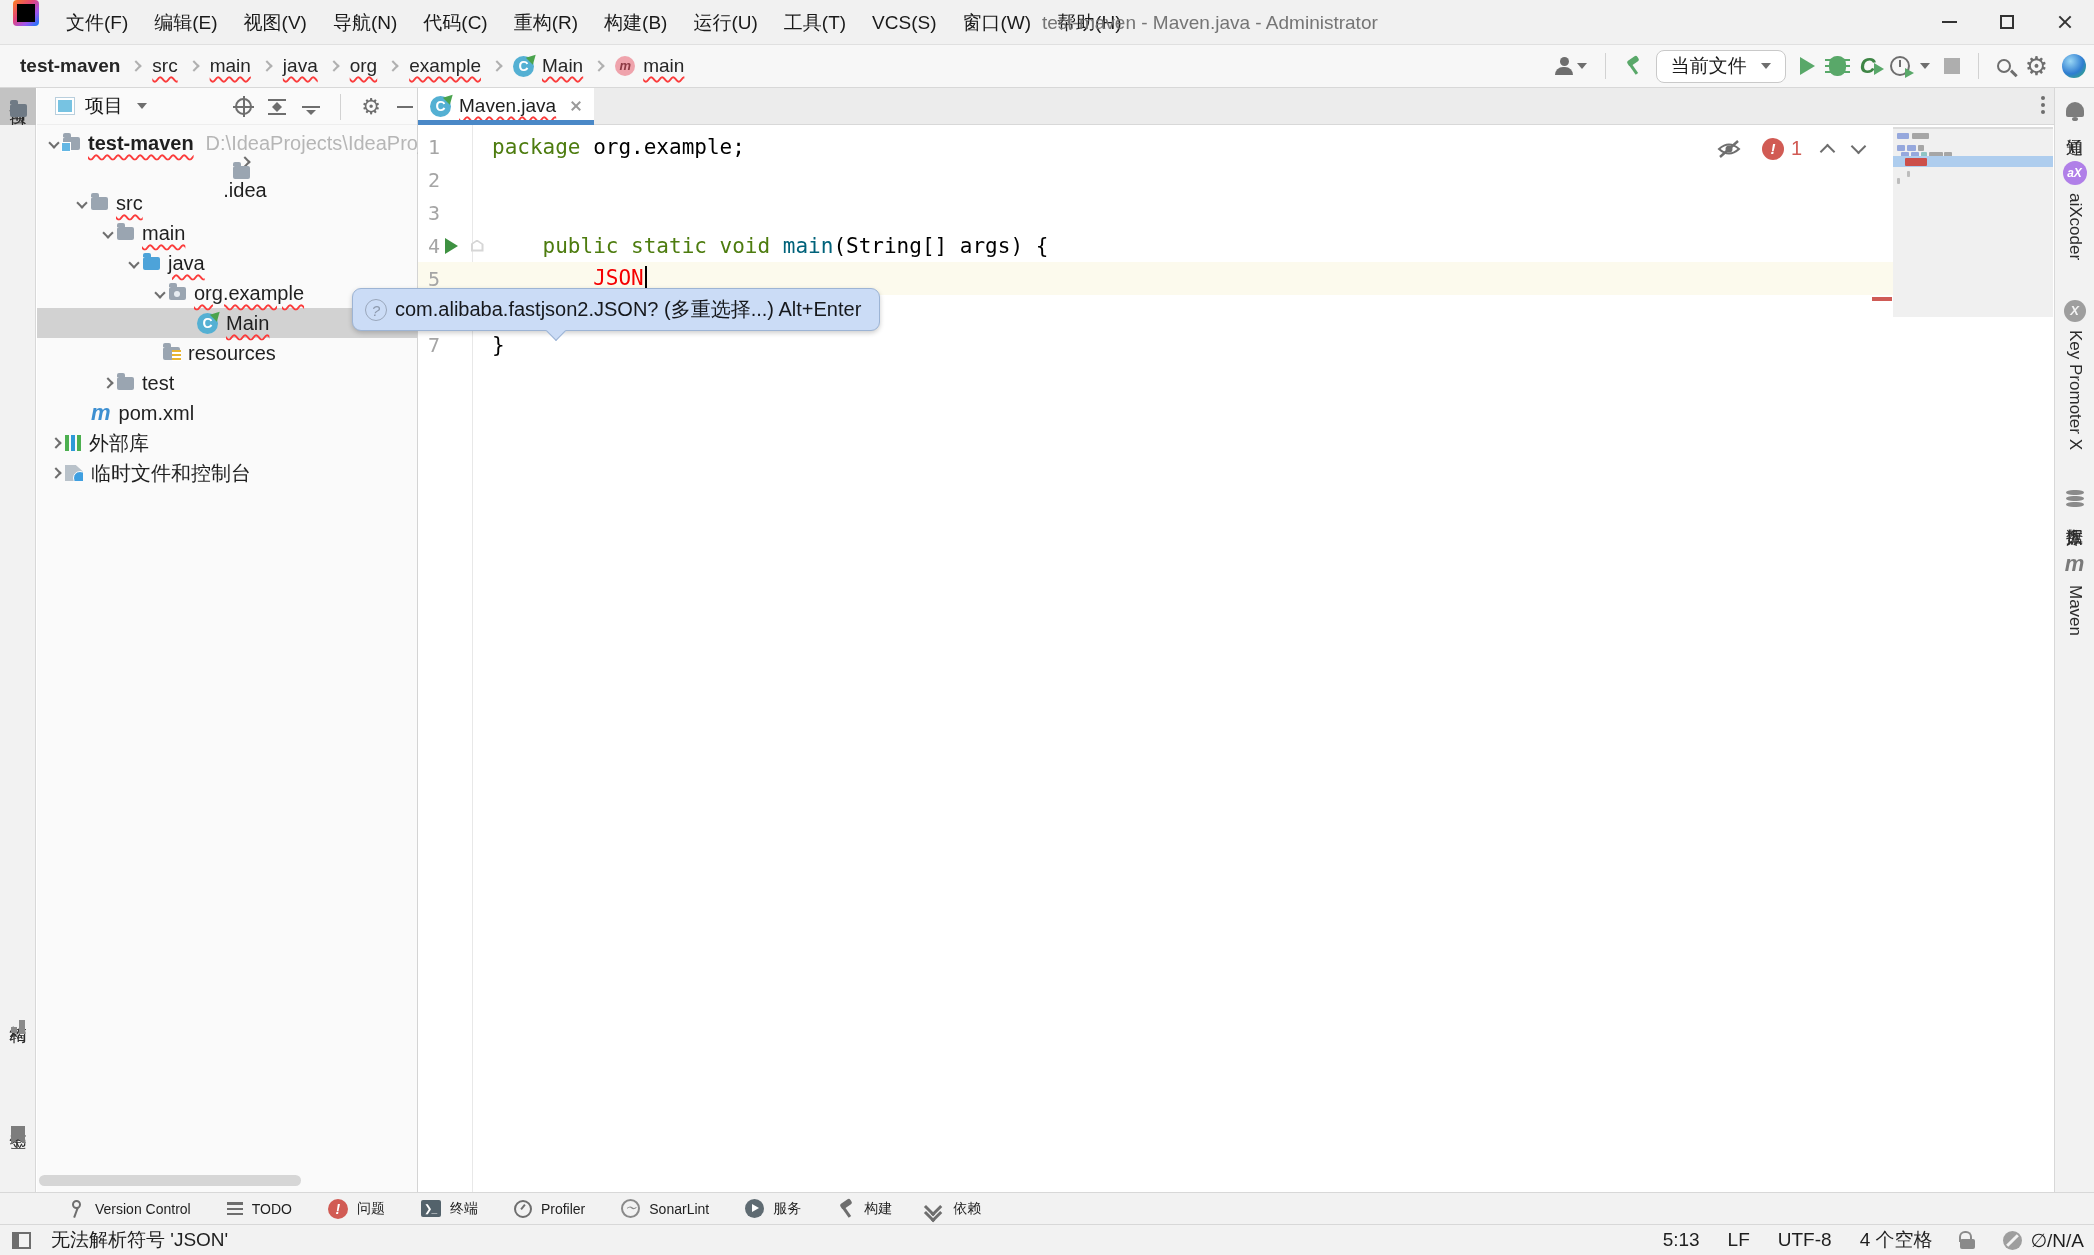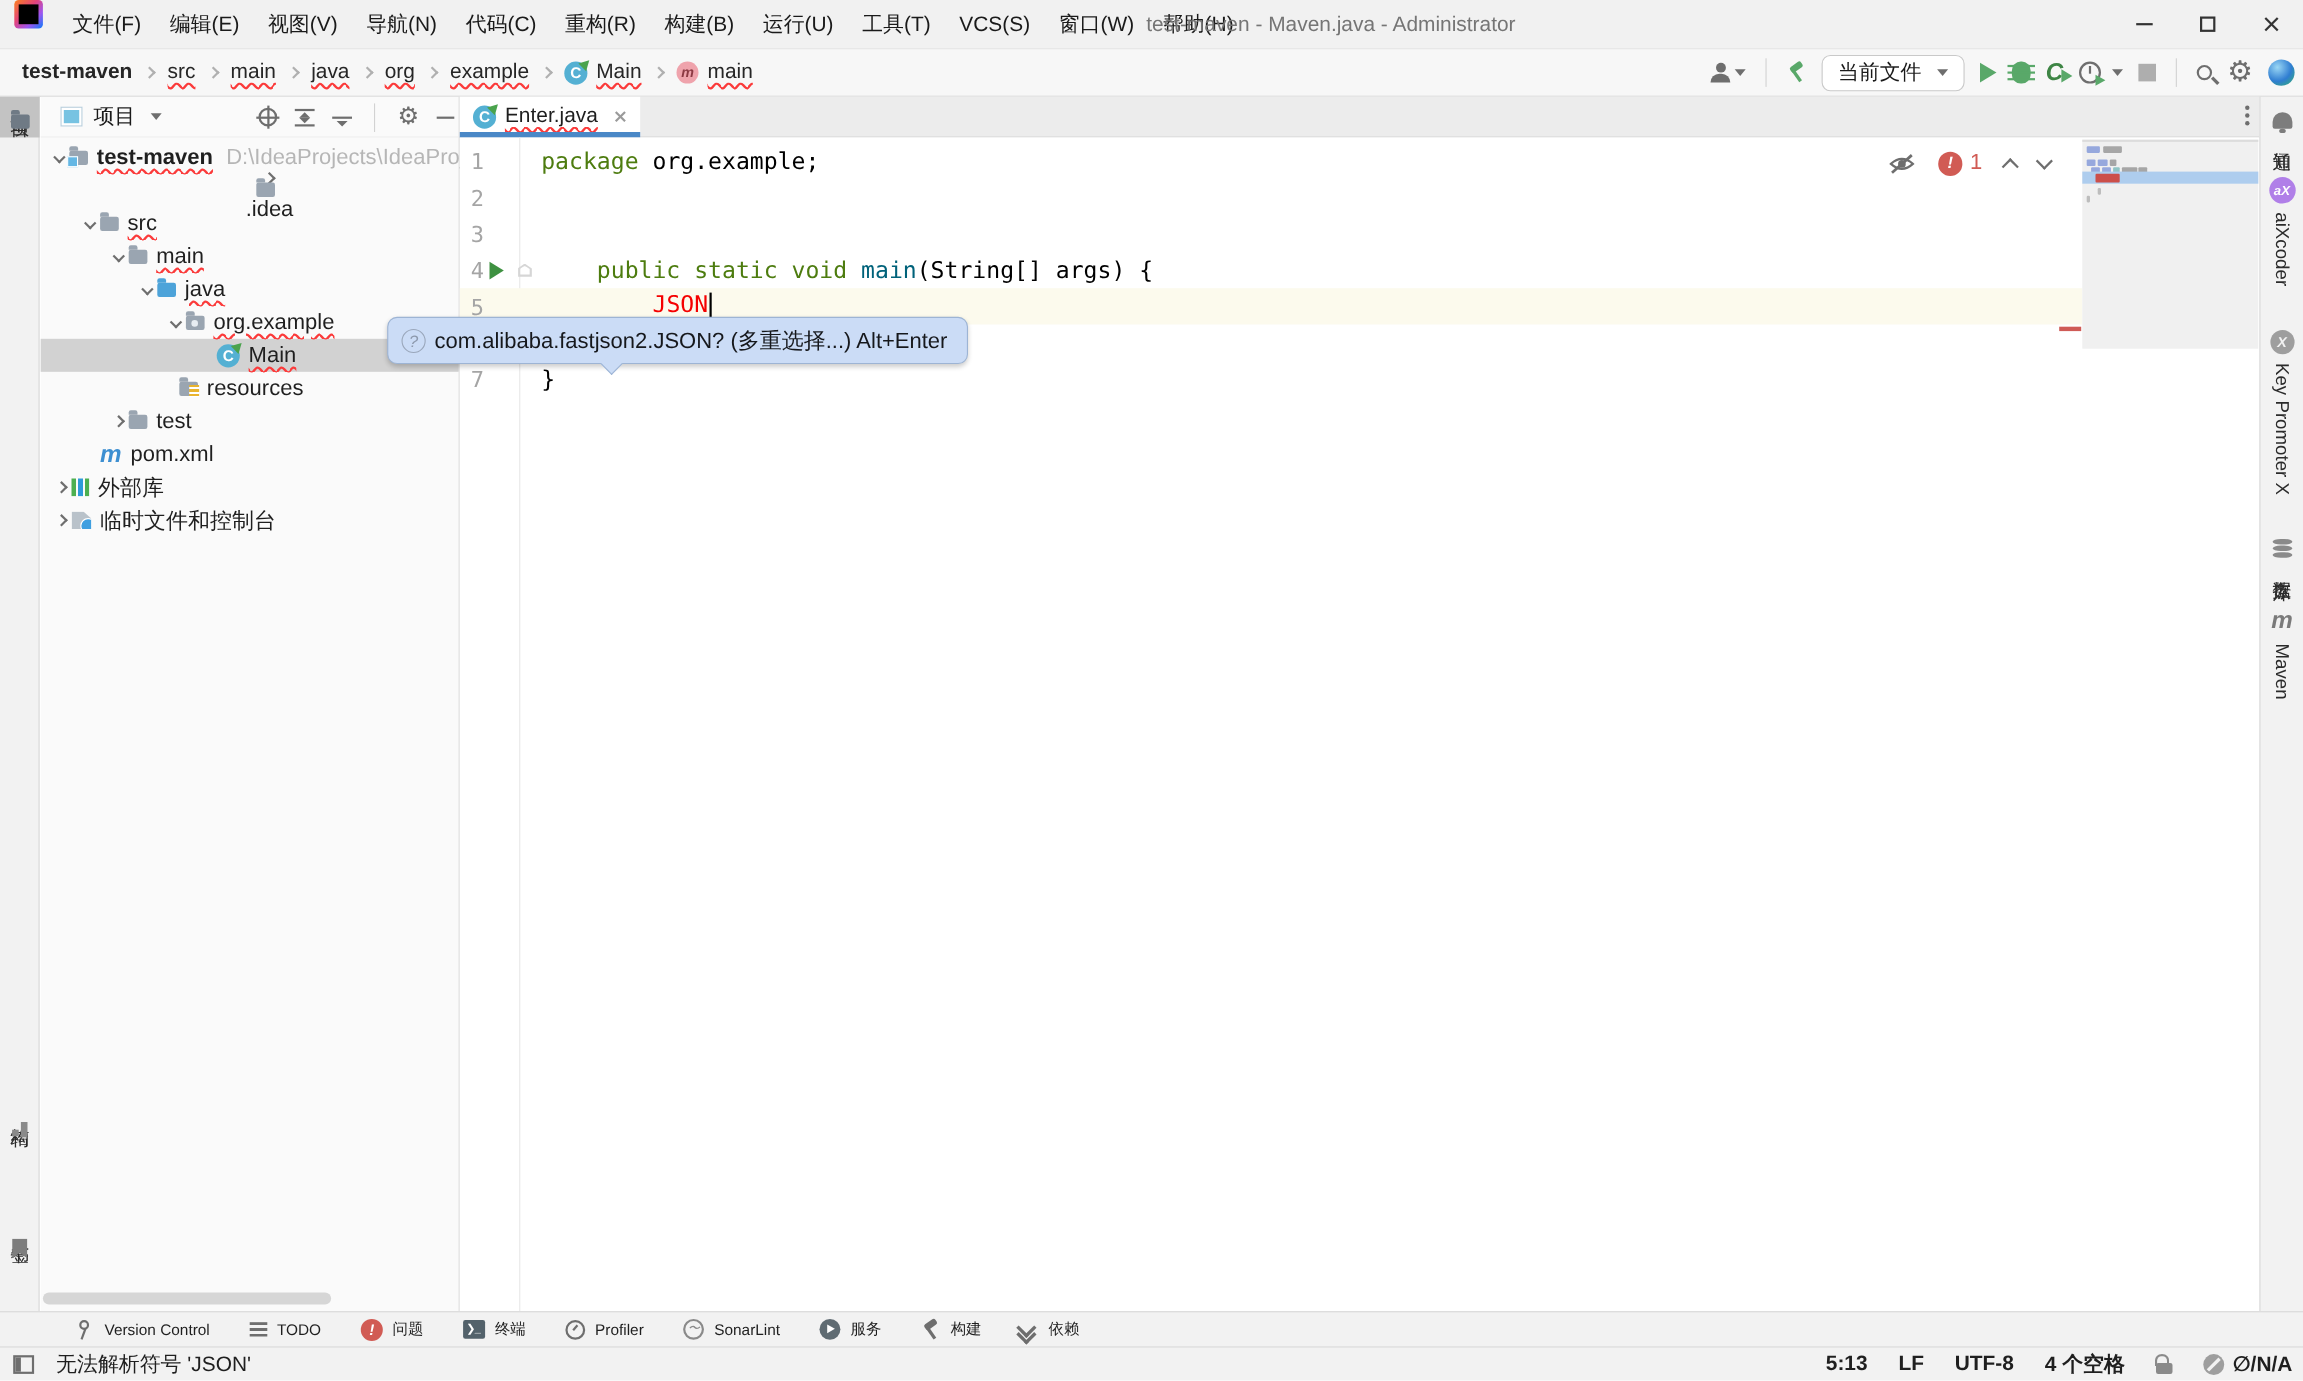--- a/index.html
+++ b/index.html
@@ -204,21 +204,21 @@
   .ic-hammer.green::before,.ic-hammer.green::after { background:#59a869; }
   .ic-deps { width:16px; height:16px; position:relative; }
   .ic-deps::before { content:""; position:absolute; left:0; top:1px; width:10px; height:10px; border-right:3px solid #6e6e6e; border-bottom:3px solid #6e6e6e; transform:rotate(45deg) translateX(-2px); }
   .ic-deps::after { content:""; position:absolute; left:0; top:7px; width:10px; height:10px; border-right:3px solid #6e6e6e; border-bottom:3px solid #6e6e6e; transform:rotate(45deg) translateX(-2px); }
 
   
   #statusbar { position:absolute; left:0; top:1224px; width:2094px; height:31px; background:#f2f2f2;
     border-top:1px solid #d8d8d8; display:flex; align-items:center; font-size:19px; color:#1f1f1f; }
   .ic-twtoggle { width:19px; height:17px; border:2px solid #6e6e6e; margin:0 20px 0 12px; position:relative; }
   .ic-twtoggle::after { content:""; position:absolute; left:0; top:0; bottom:0; width:5px; background:#6e6e6e; }
-  #status-right { position:absolute; right:10px; display:flex; align-items:center; gap:28px;font-weight:bold; }
+  #status-right { position:absolute; right:10px; display:flex; align-items:center; gap:28px; }
   .ic-lock { width:15px; height:10px; background:#8a8a8a; border-radius:2px; position:relative; margin-top:7px; }
   .ic-lock::before { content:""; position:absolute; left:-1px; top:-8px; width:9px; height:9px; border:2.5px solid #8a8a8a;
     border-bottom:none; border-radius:6px 6px 0 0; }
   .ic-noslash { width:19px; height:19px; border-radius:50%; background:#9e9e9e; position:relative; }
   .ic-noslash::after { content:""; position:absolute; left:2px; top:8px; width:15px; height:3px; background:#f2f2f2; transform:rotate(-45deg); }
 
   .ic-person { width:18px; height:18px; position:relative; }
   .ic-person::before { content:""; position:absolute; left:5px; top:0; width:9px; height:9px; border-radius:50%; background:#6e6e6e; }
   .ic-person::after { content:""; position:absolute; left:0; bottom:0; width:18px; height:8px; border-radius:8px 8px 0 0; background:#6e6e6e; }
   .ic-bug { width:17px; height:20px; background:#59a869; border-radius:8px; position:relative; }
@@ -419,21 +419,21 @@
         <span class="tlabel">临时文件和控制台</span>
       </div>
     </div>
     <div id="pp-hscroll"></div>
   </div>
 
   <div id="editor-col">
     <div id="tabbar">
       <div id="tab-active">
         <i class="ic-class">C</i>
-        <span id="tab-label" class="squig">Enter.java</span>
+        <span id="tab-label" class="squig">Maven.java</span>
         <i class="tab-close"></i>
       </div>
       <div id="tab-more">
           <i></i>
           <i></i>
           <i></i>
         </div>
     </div>
 
     <div id="editor-body">

